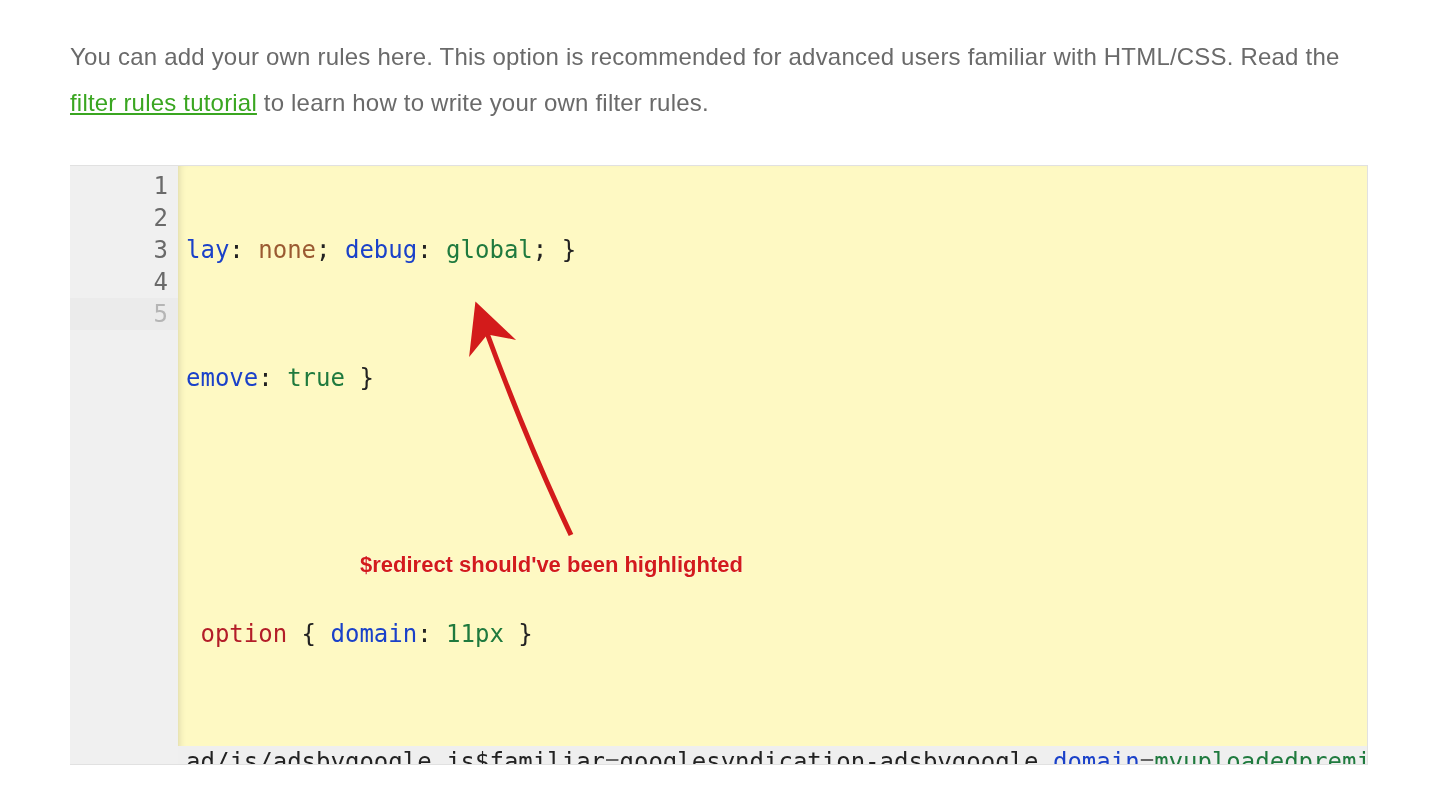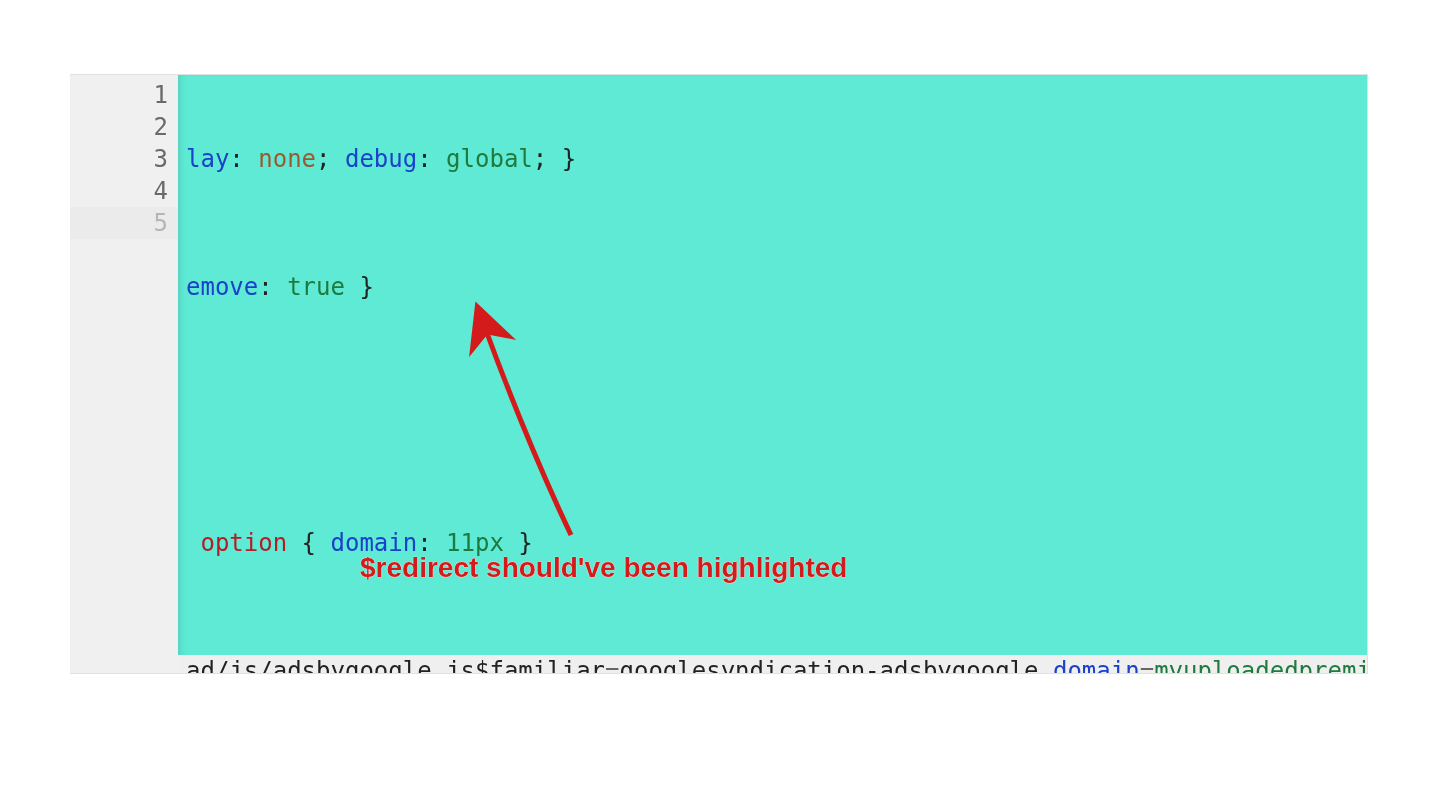--- a/index.html
+++ b/index.html
@@ -50,21 +50,21 @@
     }
     .gutter .ln {
       height: 32px;
       padding-right: 10px;
       font-variant-numeric: tabular-nums;
     }
     .code {
       position: absolute;
       left: 108px; right: 0; top: 0; bottom: 0;
       padding-top: 4px;
-      background: #5eead4;
+      background: #fef9c3;
       box-shadow: 6px 0 8px -6px rgba(0,0,0,0.18) inset;
     }
     .code-inner {
       position: relative;
       padding-left: 8px;
       white-space: pre;
     }
     .line {
       height: 32px;
       position: relative;
@@ -94,39 +94,42 @@
     .tok-str    { color: #1f7a3e; }
     .tok-domain { color: #1a41c9; text-align: right; }
     @keyframes blink { 50% { opacity: 0; } }
 
     .annotation {
       position: absolute;
       left: 360px;
       top: 552px;
       color: #d31b1b;
       font-weight: 700;
-      font-size: 28px;
+      font-size: 22px;
       text-shadow: 0 0 1px #fff, 0 0 1px #fff;
       pointer-events: none;
       z-index: 5;
     }
     .arrow {
       position: absolute;
       left: 456px;
       top: 300px;
       width: 160px;
       height: 260px;
       pointer-events: none;
       z-index: 5;
     }
   </style>
 </head>
 <body>
 
 <div class="page">
+  <p class="intro">
+    <span>You can add your own rules here. This option is recommended for advanced users familiar with HTML/CSS. Read the </span><a href="#">filter rules tutorial</a><span> to learn how to write your own filter rules.</span>
+  </p>
 
   <div class="editor-wrap">
     <div class="editor">
       <div class="gutter">
         <div class="l5-bg-ext" style="top:132px"></div>
         <div class="ln">1</div>
         <div class="ln">2</div>
         <div class="ln">3</div>
         <div class="ln">4</div>
         <div class="ln">5</div>

